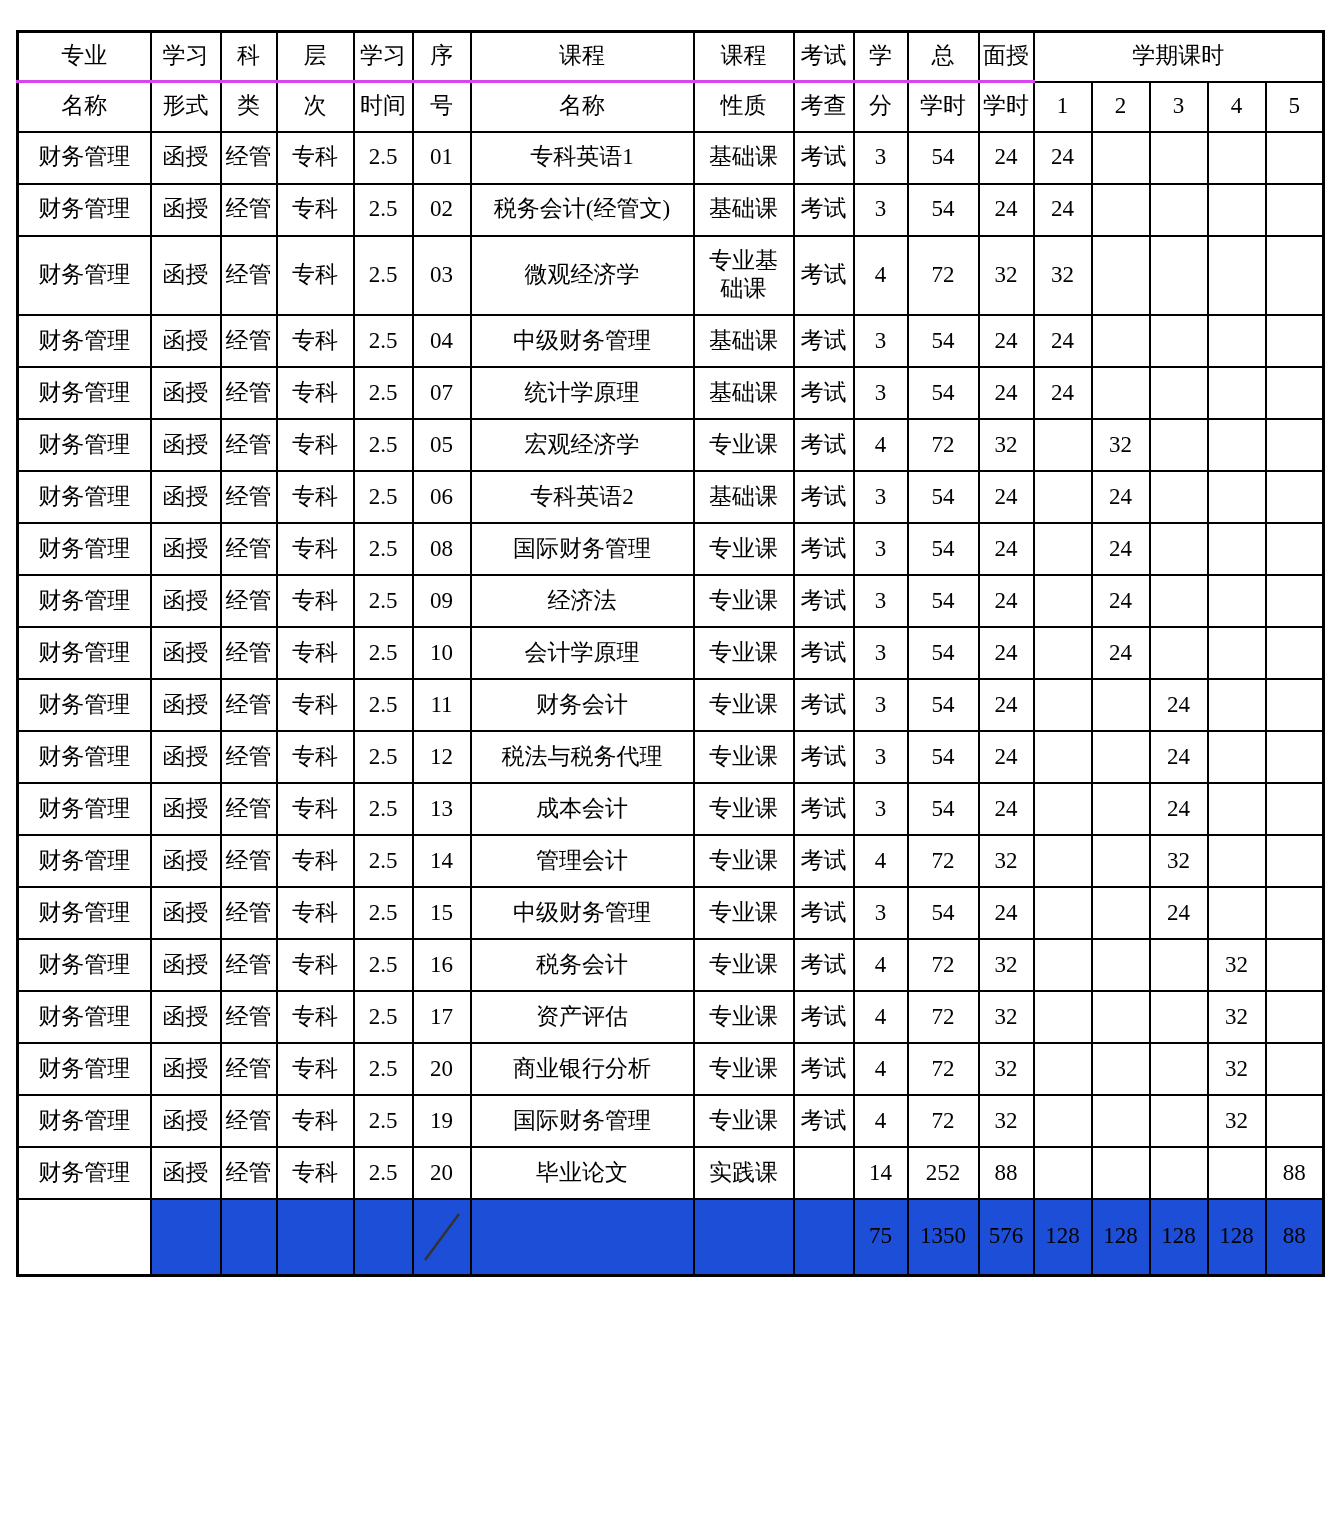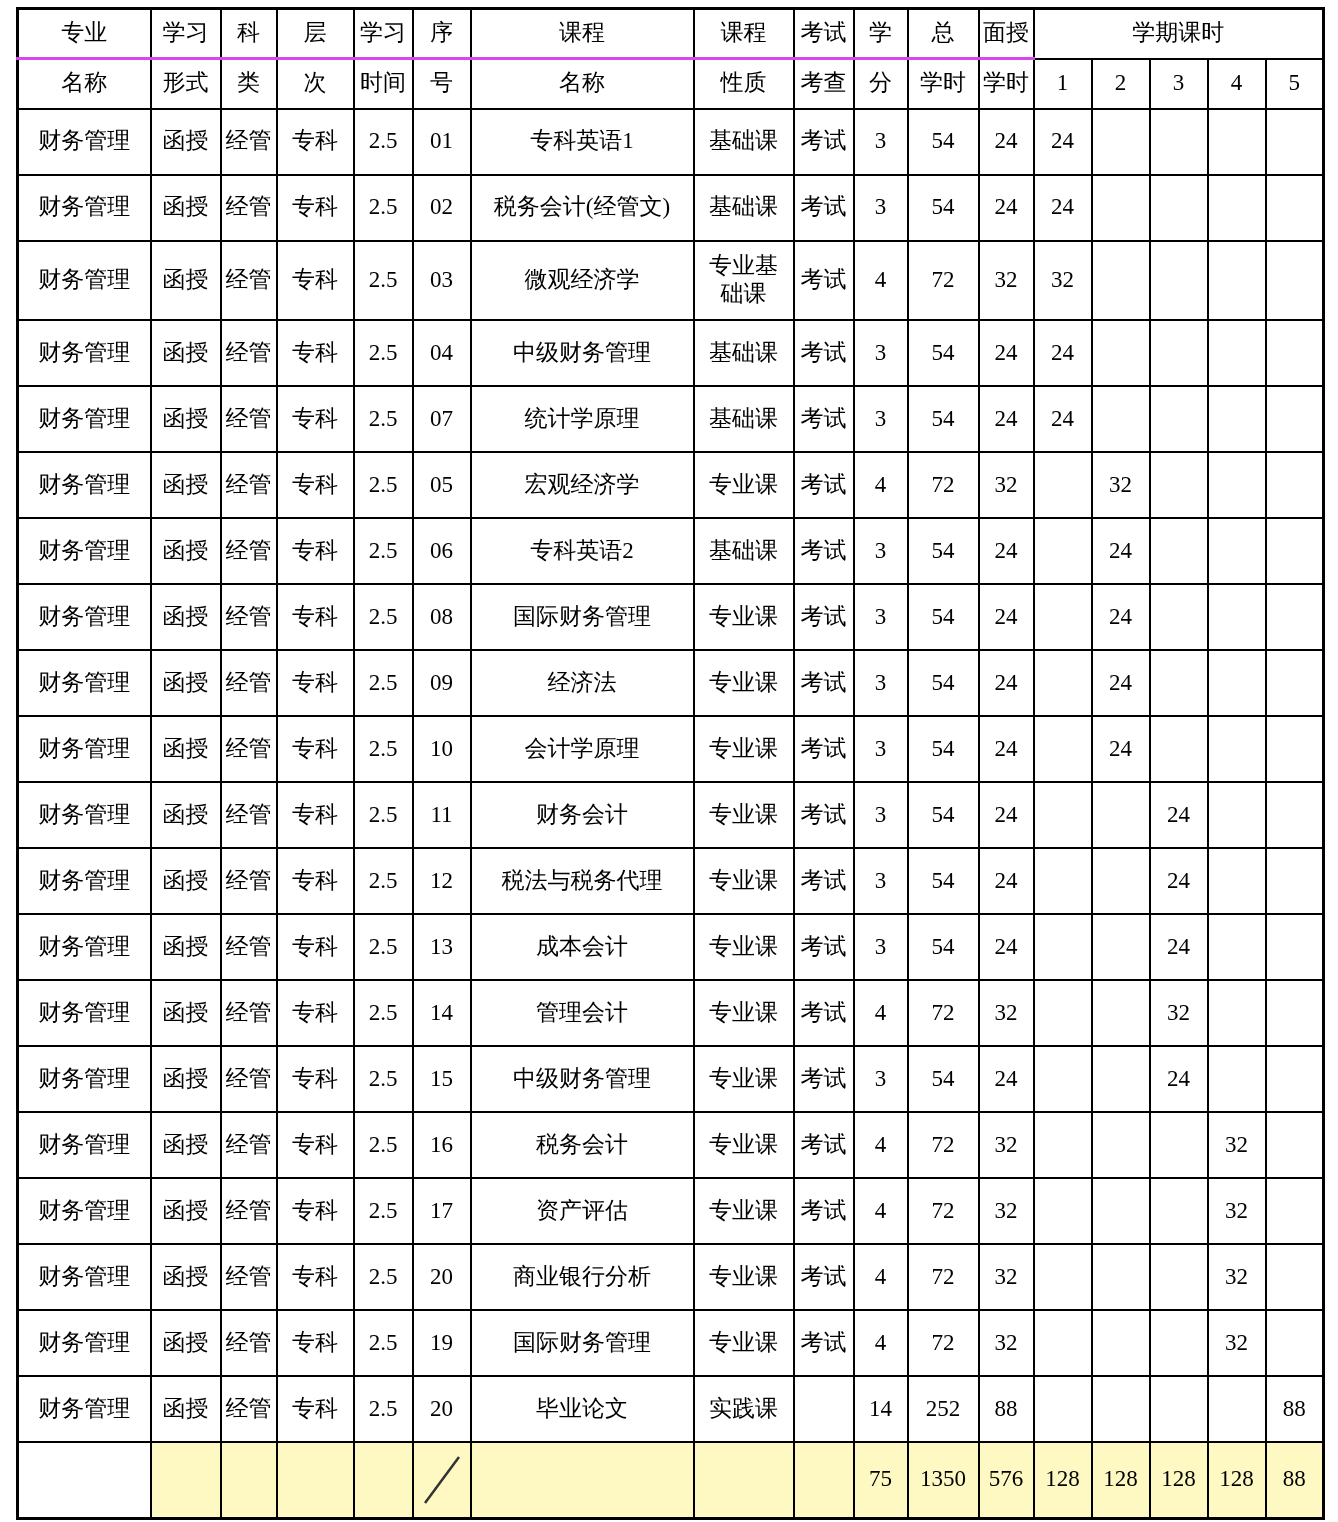--- a/index.html
+++ b/index.html
@@ -7,44 +7,44 @@
     position: relative;
     width: 1338px;
     height: 1522px;
     background: #ffffff;
     font-family: "Liberation Serif", "DejaVu Serif", serif;
     color: #000000;
   }
   table.curriculum {
     position: absolute;
     left: 16px;
-    top: 7px;
+    top: 30px;
     width: 1306px;
     border-collapse: collapse;
     table-layout: fixed;
     border: 3px solid #000000;
   }
   th, td {
     border: 2px solid #000000;
     text-align: center;
     vertical-align: middle;
     font-weight: normal;
     font-size: 23px;
     padding: 0;
     overflow: hidden;
     line-height: 1.25;
   }
   thead tr { height: 50px; }
-  tbody tr.course-row { height: 66px; }
+  tbody tr.course-row { height: 52px; }
   tr.total-row { height: 76px; }
   
   th.light-b { border-bottom: 1px solid #d9d9d9; }
   th.light-t { border-top: 3px solid #d946ef; }
   td[data-field="nature"] { padding: 10px 14px; }
-  .grey { background: #fef9c3; }
+  .grey { background: #1d4ed8; }
   .slash-svg { display: block; margin: 0 auto; }
 </style>
 </head>
 <body>
 
 <div class="page">
   <table class="curriculum">
     <colgroup>
       <col style="width:133px">
         <col style="width:70px">

